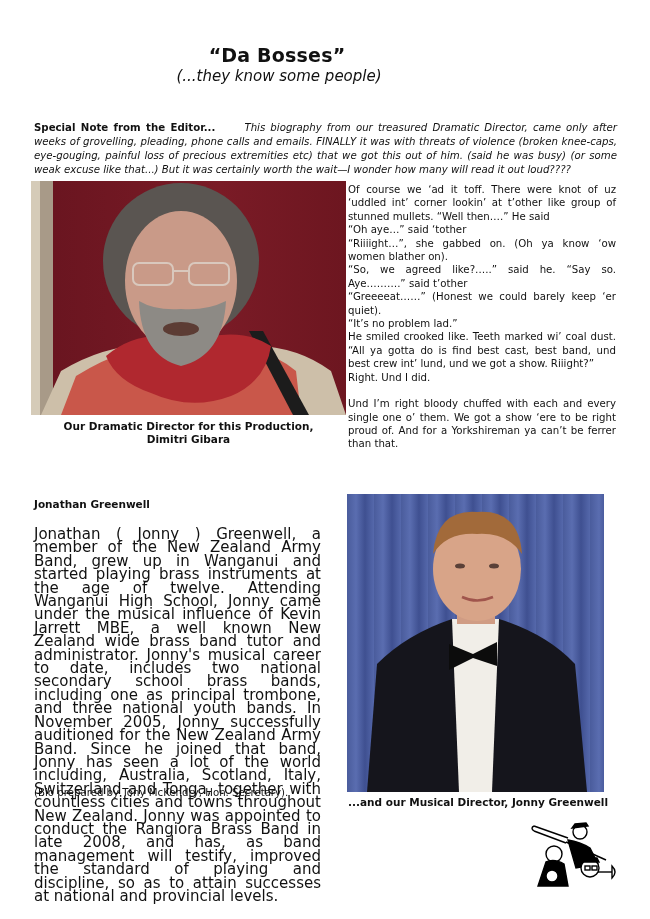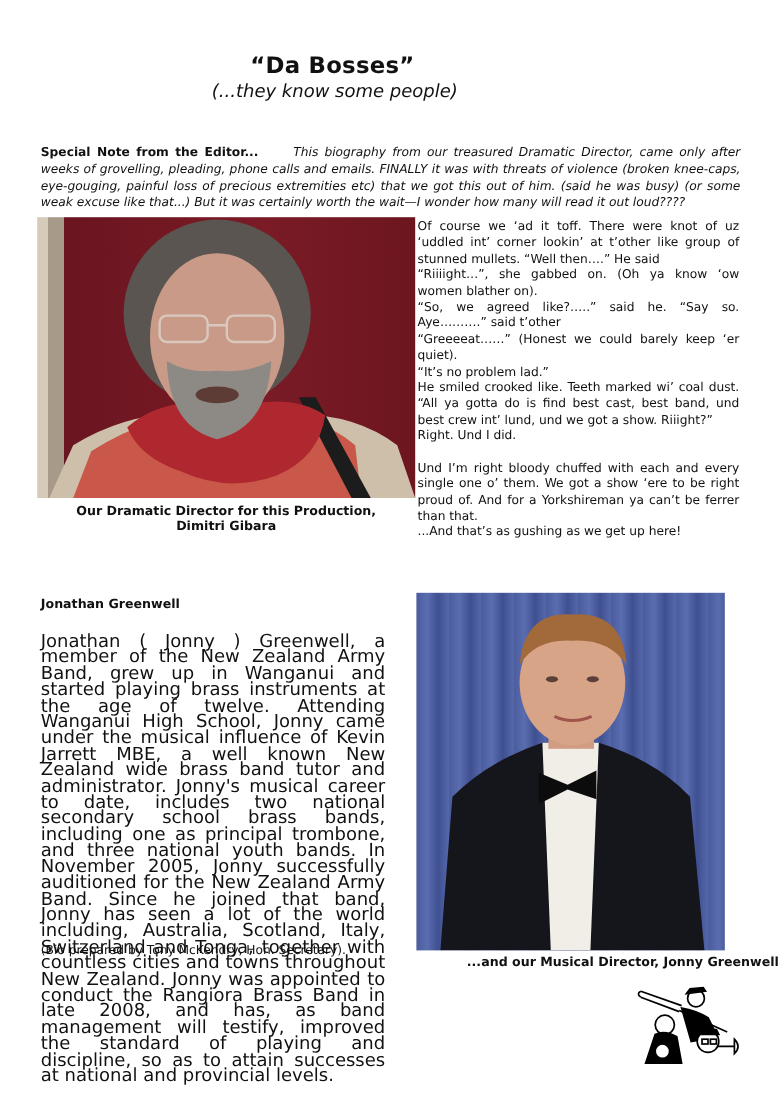--- a/index.html
+++ b/index.html
@@ -44,21 +44,21 @@
       position: absolute; left: 34px; top: 498px; font-weight: bold; font-size: 10.5px;
     }
     .bio {
       position: absolute; left: 34px; width: 287px; top: 528px;
       font-size: 15px; line-height: 13.4px; text-align: justify;
     }
     .bio-credit {
       position: absolute; left: 34px; top: 787px; font-size: 10.2px;
     }
     .caption2 {
-      position: absolute; left: 348px; top: 796px; font-weight: bold; font-size: 10.5px; margin-left: 41px;
+      position: absolute; left: 348px; top: 796px; font-weight: bold; font-size: 10.5px;
     }
     .band-cartoon {
       position: absolute; left: 528px; top: 818px; width: 90px; height: 72px;
     }
   </style>
 </head>
 <body>
 
 <div class="title">“Da Bosses”</div>
 <div class="subtitle">(...they know some people)</div>
@@ -92,29 +92,29 @@
   </svg>
 </div>
 
 <div class="caption1">
   <div>Our Dramatic Director for this Production,</div>
   <div>Dimitri Gibara</div>
 </div>
 
 <div class="story">
   <p>Of course we ‘ad it toff. There were knot of uz ‘uddled int’ corner lookin’ at t’other like group of stunned mullets.  “Well then….” He said</p>
+  <p>“Oh aye…” said ‘tother</p>
   <p>“Riiiight…”, she gabbed on. (Oh ya know ‘ow women blather on).</p>
   <p>“So, we agreed like?…..” said he. “Say so. Aye……….” said t’other</p>
   <p>“Greeeeat……” (Honest we could barely keep ‘er quiet).</p>
   <p>“It’s no problem lad.”</p>
   <p>He smiled crooked like. Teeth marked wi’ coal dust. “All ya gotta do is find best cast, best band, und best crew int’ lund, und we got a show. Riiight?”</p>
   <p>Right. Und I did.</p>
   <div class="gap"></div>
   <p>Und I’m right bloody chuffed with each and every single one o’ them. We got a show ‘ere to be right proud of.  And for a Yorkshireman ya can’t be ferrer than that.</p>
-  <p>...And that’s as gushing as we get up here!</p>
 </div>
 
 <div class="section-heading">Jonathan Greenwell</div>
 <div class="bio">Jonathan ( Jonny ) Greenwell, a member of the New Zealand Army Band, grew up in Wanganui and started playing brass instruments at the age of twelve. Attending Wanganui High School, Jonny came under the musical influence of Kevin Jarrett MBE, a well known New Zealand wide brass band tutor and administrator. Jonny's musical career to date, includes two national secondary school brass bands, including one as principal trombone, and three national youth bands.  In  November  2005,  Jonny  successfully auditioned for the New Zealand Army Band. Since he joined that band, Jonny has seen a lot of the world including, Australia, Scotland, Italy, Switzerland and Tonga, together with countless cities and towns throughout New Zealand. Jonny was appointed to conduct the Rangiora Brass Band in late 2008, and has, as band management will testify, improved the standard of playing and discipline, so as to attain successes at national and provincial levels.</div>
 <div class="bio-credit">(Bio prepared by Tony McKendry, Hon. Secretary).</div>
 
 <div class="photo2" title="Photo of Jonny Greenwell">
   <svg width="257" height="298" viewBox="0 0 257 298">
 
     <path d="M20 298 L30 170 Q60 140 105 125 L152 125 Q200 140 228 170 L240 298 Z" fill="#15151c"></path>

